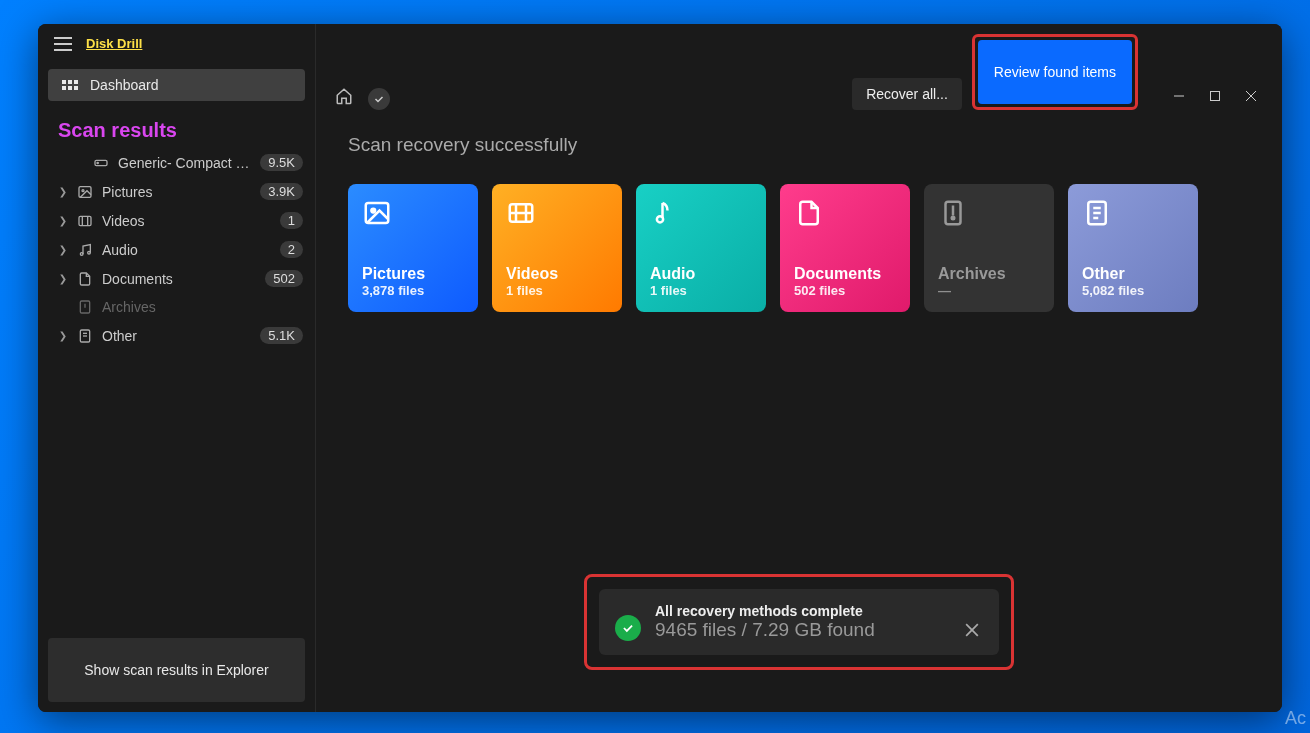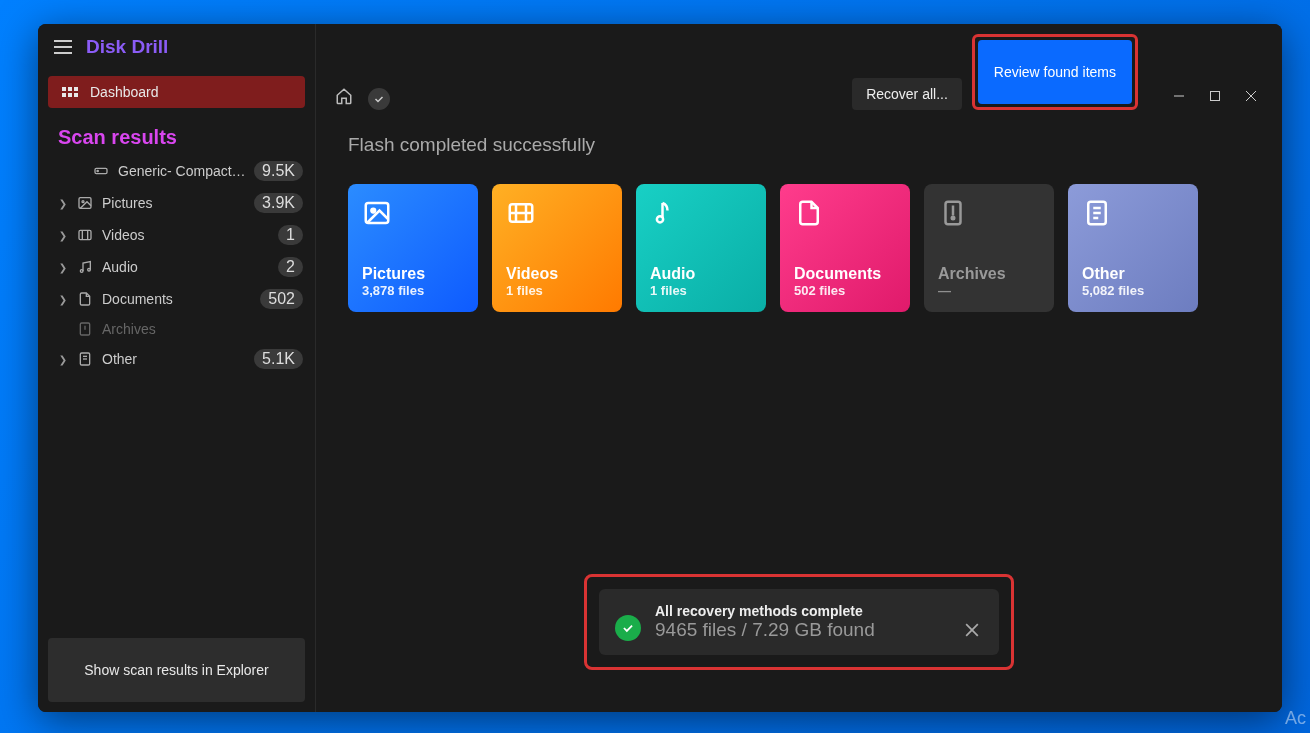--- a/index.html
+++ b/index.html
@@ -29,24 +29,24 @@
   flex-direction: column;
 }
 .sidebar-top {
   display: flex;
   align-items: center;
   padding: 12px 16px;
   gap: 14px;
 }
 .hamburger-icon { width: 18px; height: 14px; display:flex; flex-direction:column; justify-content:space-between; cursor:pointer;}
 .hamburger-icon span { height:2px; background:#ccc; }
-.app-title { color:#8b5cf6; font-size:19px; font-weight:600; }
+.app-title { color:#fde047; font-size:13px; font-weight:600;text-decoration:underline; }
 .dash-btn {
   margin: 6px 10px;
-  background:#7f1d1d;
+  background:#404040;
   border-radius:4px;
   padding:8px 14px;
   display:flex; align-items:center; gap:12px;
   color:#e8e8e8; font-size:14px;
   cursor:pointer;
 }
 .dash-grid { display:grid; grid-template-columns:repeat(3,4px); grid-template-rows:repeat(2,4px); gap:2px; }
 .dash-grid span { background:#e8e8e8; }
 .section-label { color:#d946ef; font-size:20px; font-weight:600; padding:12px 20px 6px; }
 .tree-item {
@@ -55,21 +55,21 @@
   gap:8px; color:#ccc; font-size:14px;
   cursor:pointer;
   position:relative;
 }
 .tree-item.child { padding-left:36px; }
 .chev { width:10px; text-align:center; font-size:10px; color:#999; }
 .tree-icon { width:18px; display:flex; justify-content:center; color:#aaa; }
 .tree-label { flex:1; white-space:nowrap; overflow:hidden; text-overflow:ellipsis; }
 .tree-badge {
   background:#3a3a3a; border-radius:10px;
-  padding:1px 8px; font-size:16px; color:#ddd;
+  padding:1px 8px; font-size:13px; color:#ddd;
   min-width:22px; text-align:center;
 }
 .tree-item.disabled .tree-label, .tree-item.disabled .tree-icon { color:#666; }
 .sidebar-footer { margin-top:auto; padding:10px; }
 .explorer-btn {
   width:100%; background:#2d2d2d; border:none; color:#e8e8e8;
   padding:24px; border-radius:4px; font-size:14px; cursor:pointer;
 }
 .main { flex:1; background:#1a1a1a; display:flex; flex-direction:column; position:relative; }
 .topbar {
@@ -279,21 +279,21 @@
         <div class="win-btn">
             <svg width="12" height="12" viewBox="0 0 12 12">
               <line x1="1" y1="1" x2="11" y2="11" stroke="currentColor" stroke-width="1"></line>
               <line x1="11" y1="1" x2="1" y2="11" stroke="currentColor" stroke-width="1"></line>
             </svg>
           </div>
       </div>
     </div>
 
     <div class="content">
-      <div class="subtitle">Flash completed successfully</div>
+      <div class="subtitle">Scan recovery successfully</div>
       <div class="cards" id="cards">
           <div class="card c-pictures">
             <div class="card-icon">
               <svg width="30" height="30" viewBox="0 0 24 24" fill="none" stroke="currentColor" stroke-width="2">
                 <rect x="3" y="4" width="18" height="16" rx="2"></rect>
                 <circle cx="9" cy="10" r="1.5" fill="currentColor"></circle>
                 <polyline points="21 17 14 10 4 20"></polyline>
               </svg>
             </div>
             <div class="card-title">Pictures</div>

